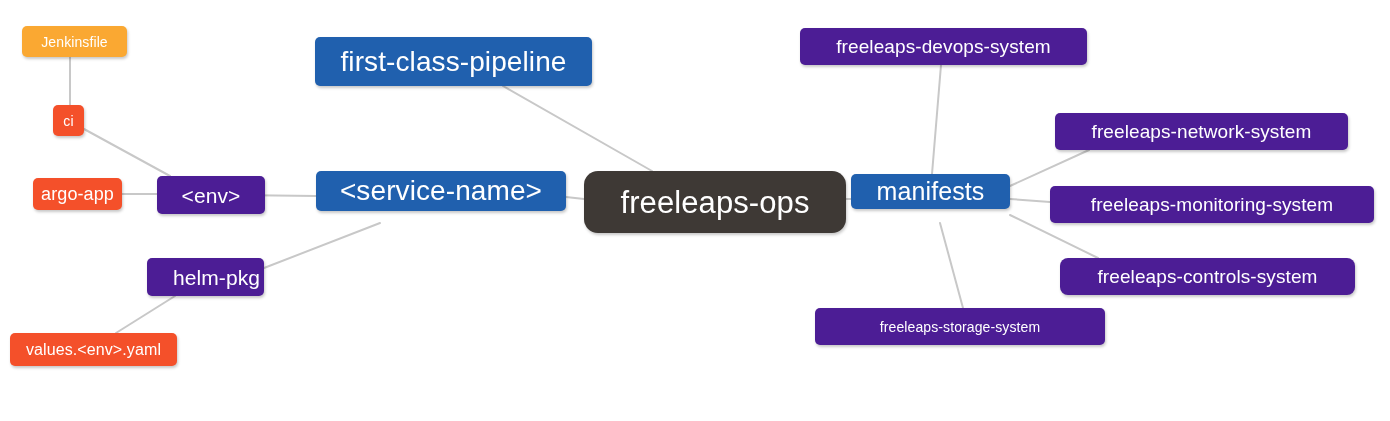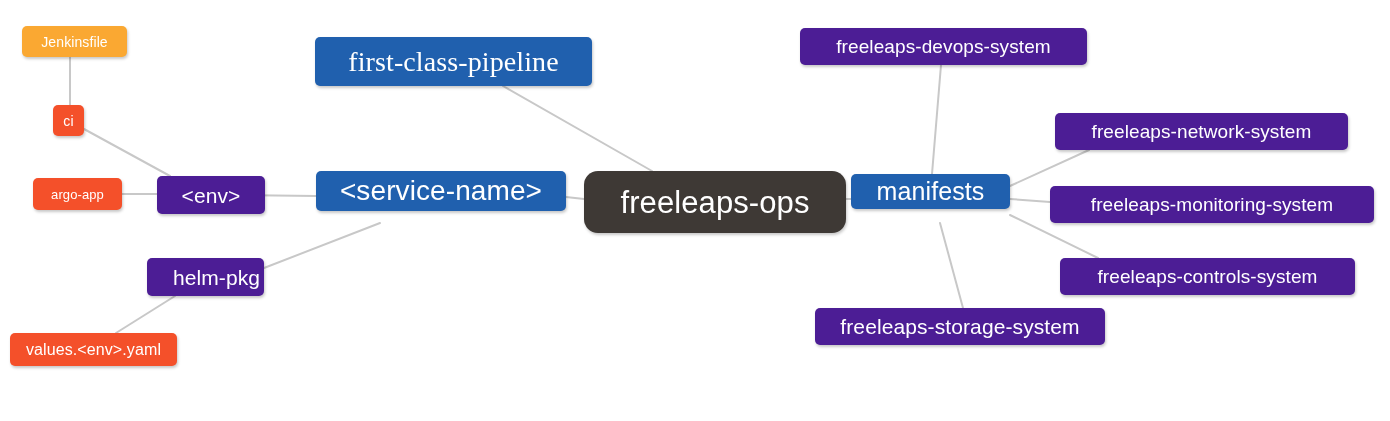--- a/index.html
+++ b/index.html
@@ -66,53 +66,53 @@
       <line x1="1010" y1="215" x2="1098" y2="258" stroke="#c8c8c8" stroke-width="2" stroke-linecap="round"></line>
       <line x1="940" y1="223" x2="963" y2="308" stroke="#c8c8c8" stroke-width="2" stroke-linecap="round"></line>
     </svg>
   <div id="nodes">
       <div class="node n-orange" style="left: 22px; top: 26px; width: 105px; height: 31px; font-size: 14px;">
         <span>Jenkinsfile</span>
       </div>
       <div class="node n-red" style="left: 53px; top: 105px; width: 31px; height: 31px; font-size: 14px;">
         <span>ci</span>
       </div>
-      <div class="node n-red" style="left: 33px; top: 178px; width: 89px; height: 32px; font-size: 13px;">
+      <div class="node n-red" style="left: 33px; top: 178px; width: 89px; height: 32px; font-size: 18px;">
         <span>argo-app</span>
       </div>
       <div class="node n-green" style="left: 157px; top: 176px; width: 108px; height: 38px; font-size: 21px;">
         <span>&lt;env&gt;</span>
       </div>
       <div class="node n-green" style="left: 147px; top: 258px; width: 117px; height: 38px; font-size: 21px; padding-left: 32px;">
         <span>helm-pkg</span>
       </div>
       <div class="node n-red" style="left: 10px; top: 333px; width: 167px; height: 33px; font-size: 16px;">
         <span>values.&lt;env&gt;.yaml</span>
       </div>
-      <div class="node n-blue" style="left: 315px; top: 37px; width: 277px; height: 49px; font-size: 28px; font-family: Liberation Serif, serif;">
+      <div class="node n-blue" style="left: 315px; top: 37px; width: 277px; height: 49px; font-size: 28px;">
         <span>first-class-pipeline</span>
       </div>
       <div class="node n-blue" style="left: 316px; top: 171px; width: 250px; height: 40px; font-size: 28px;">
         <span>&lt;service-name&gt;</span>
       </div>
       <div class="node n-root" style="left: 584px; top: 171px; width: 262px; height: 62px; font-size: 31px;">
         <span>freeleaps-ops</span>
       </div>
       <div class="node n-blue" style="left: 851px; top: 174px; width: 159px; height: 35px; font-size: 25px;">
         <span>manifests</span>
       </div>
       <div class="node n-green" style="left: 800px; top: 28px; width: 287px; height: 37px; font-size: 19px;">
         <span>freeleaps-devops-system</span>
       </div>
       <div class="node n-green" style="left: 1055px; top: 113px; width: 293px; height: 37px; font-size: 19px;">
         <span>freeleaps-network-system</span>
       </div>
       <div class="node n-green" style="left: 1050px; top: 186px; width: 324px; height: 37px; font-size: 19px;">
         <span>freeleaps-monitoring-system</span>
       </div>
-      <div class="node n-green" style="left: 1060px; top: 258px; width: 295px; height: 37px; font-size: 19px;">
+      <div class="node n-green" style="left: 1060px; top: 258px; width: 295px; height: 37px; font-size: 19px; border-radius: 8px;">
         <span>freeleaps-controls-system</span>
       </div>
-      <div class="node n-green" style="left: 815px; top: 308px; width: 290px; height: 37px; font-size: 21px;">
+      <div class="node n-green" style="left: 815px; top: 308px; width: 290px; height: 37px; font-size: 14px;">
         <span>freeleaps-storage-system</span>
       </div>
     </div>
 </div>
 
 </body></html>

